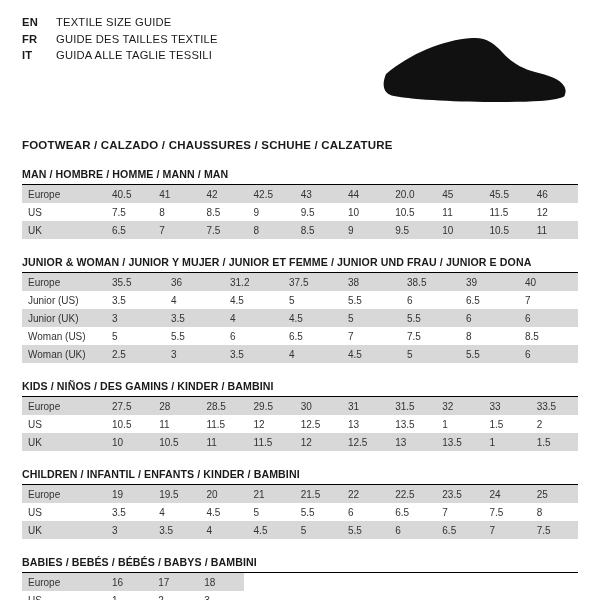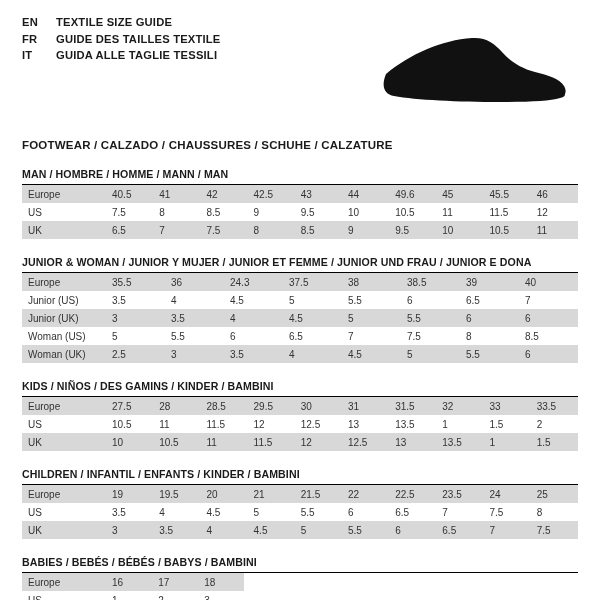--- a/index.html
+++ b/index.html
@@ -38,21 +38,21 @@
     padding: 0;
     vertical-align: top;
     white-space: nowrap;
   }
   .lang-code {
     width: 34px;
     font-weight: bold;
     letter-spacing: 0.2px;
   }
   .lang-title {
-    font-weight: bold;
+    font-weight: normal;
     letter-spacing: 0.2px;
   }
 
   .shoe-wrap {
     width: 190px;
     height: 78px;
     margin-right: 8px;
     margin-top: 20px;
   }
 
@@ -144,21 +144,21 @@
         <table class="sizes">
           <tbody>
             <tr class="shaded">
               <td class="rowlabel col-label">Europe</td>
               <td>40.5</td>
               <td>41</td>
               <td>42</td>
               <td>42.5</td>
               <td>43</td>
               <td>44</td>
-              <td>49.6</td>
+              <td>20.0</td>
               <td>45</td>
               <td>45.5</td>
               <td>46</td>
             </tr>
             <tr>
               <td class="rowlabel col-label">US</td>
               <td>7.5</td>
               <td>8</td>
               <td>8.5</td>
               <td>9</td>
@@ -187,21 +187,21 @@
       </div>
       <div class="block">
         <div class="block-title">JUNIOR &amp; WOMAN / JUNIOR Y MUJER / JUNIOR ET FEMME / JUNIOR UND FRAU / JUNIOR E DONA</div>
         <div class="hr"></div>
         <table class="sizes">
           <tbody>
             <tr class="shaded">
               <td class="rowlabel col-label">Europe</td>
               <td>35.5</td>
               <td>36</td>
-              <td>24.3</td>
+              <td>31.2</td>
               <td>37.5</td>
               <td>38</td>
               <td>38.5</td>
               <td>39</td>
               <td>40</td>
             </tr>
             <tr>
               <td class="rowlabel col-label">Junior (US)</td>
               <td>3.5</td>
               <td>4</td>

